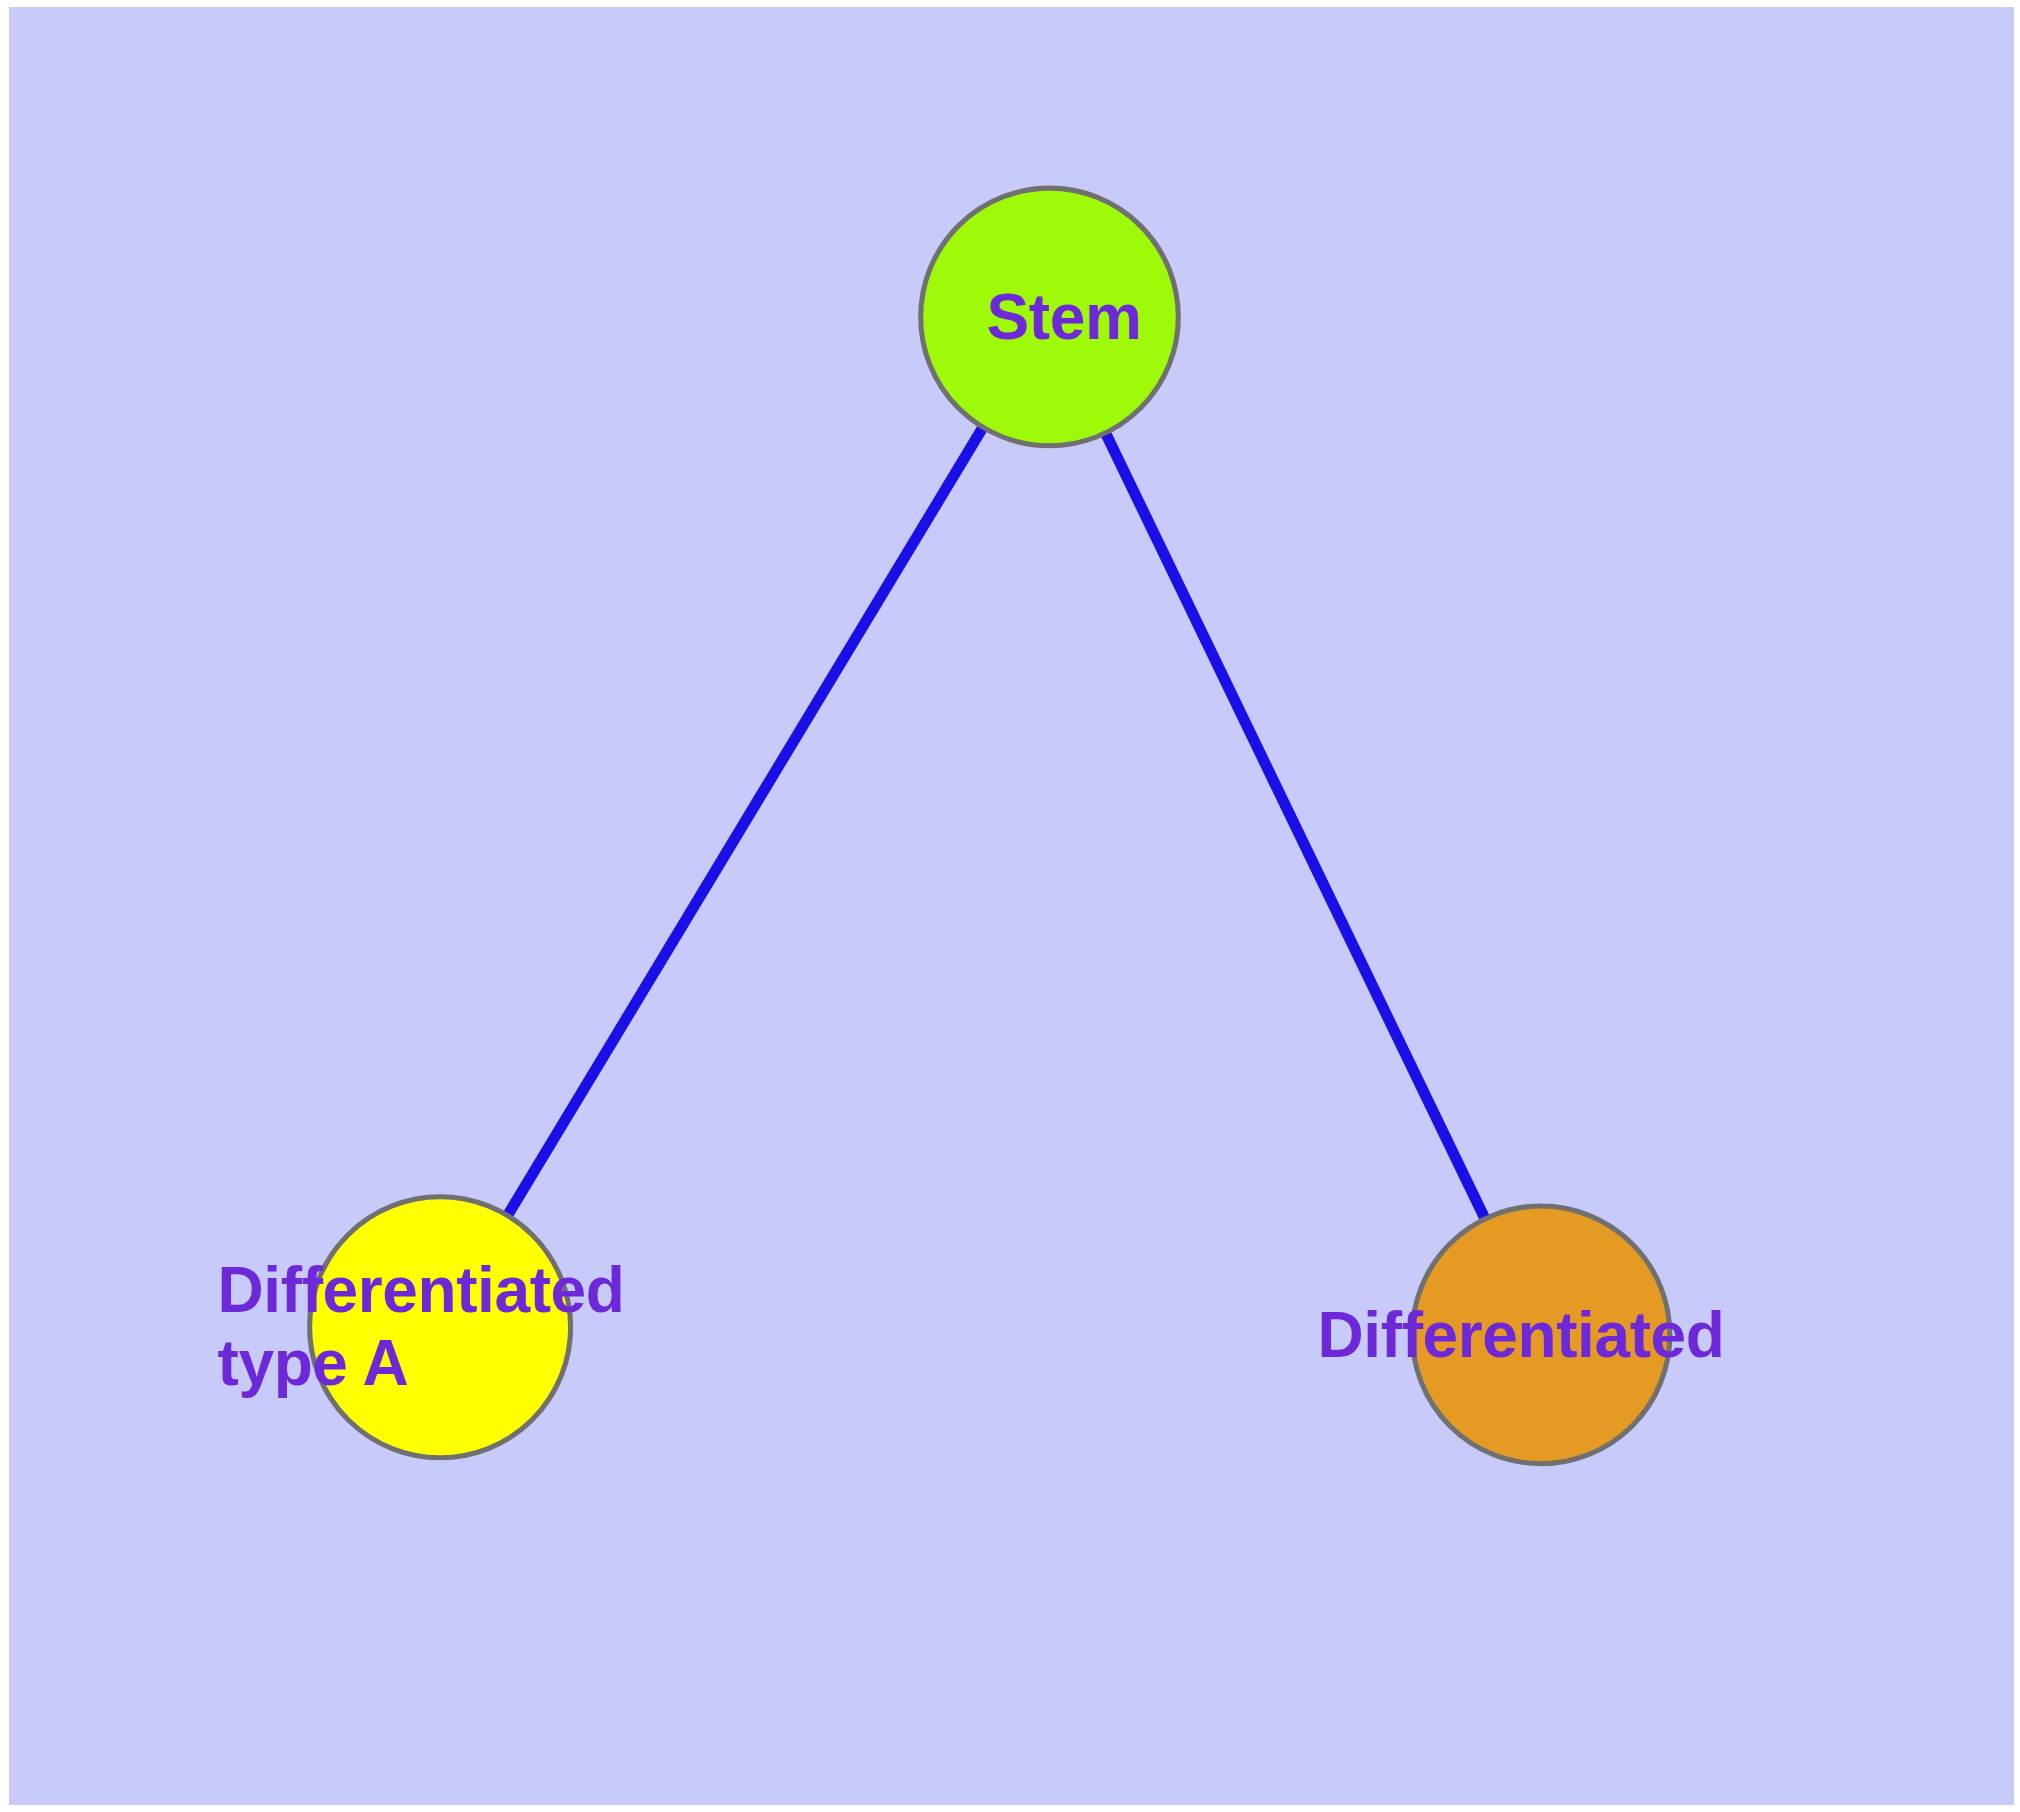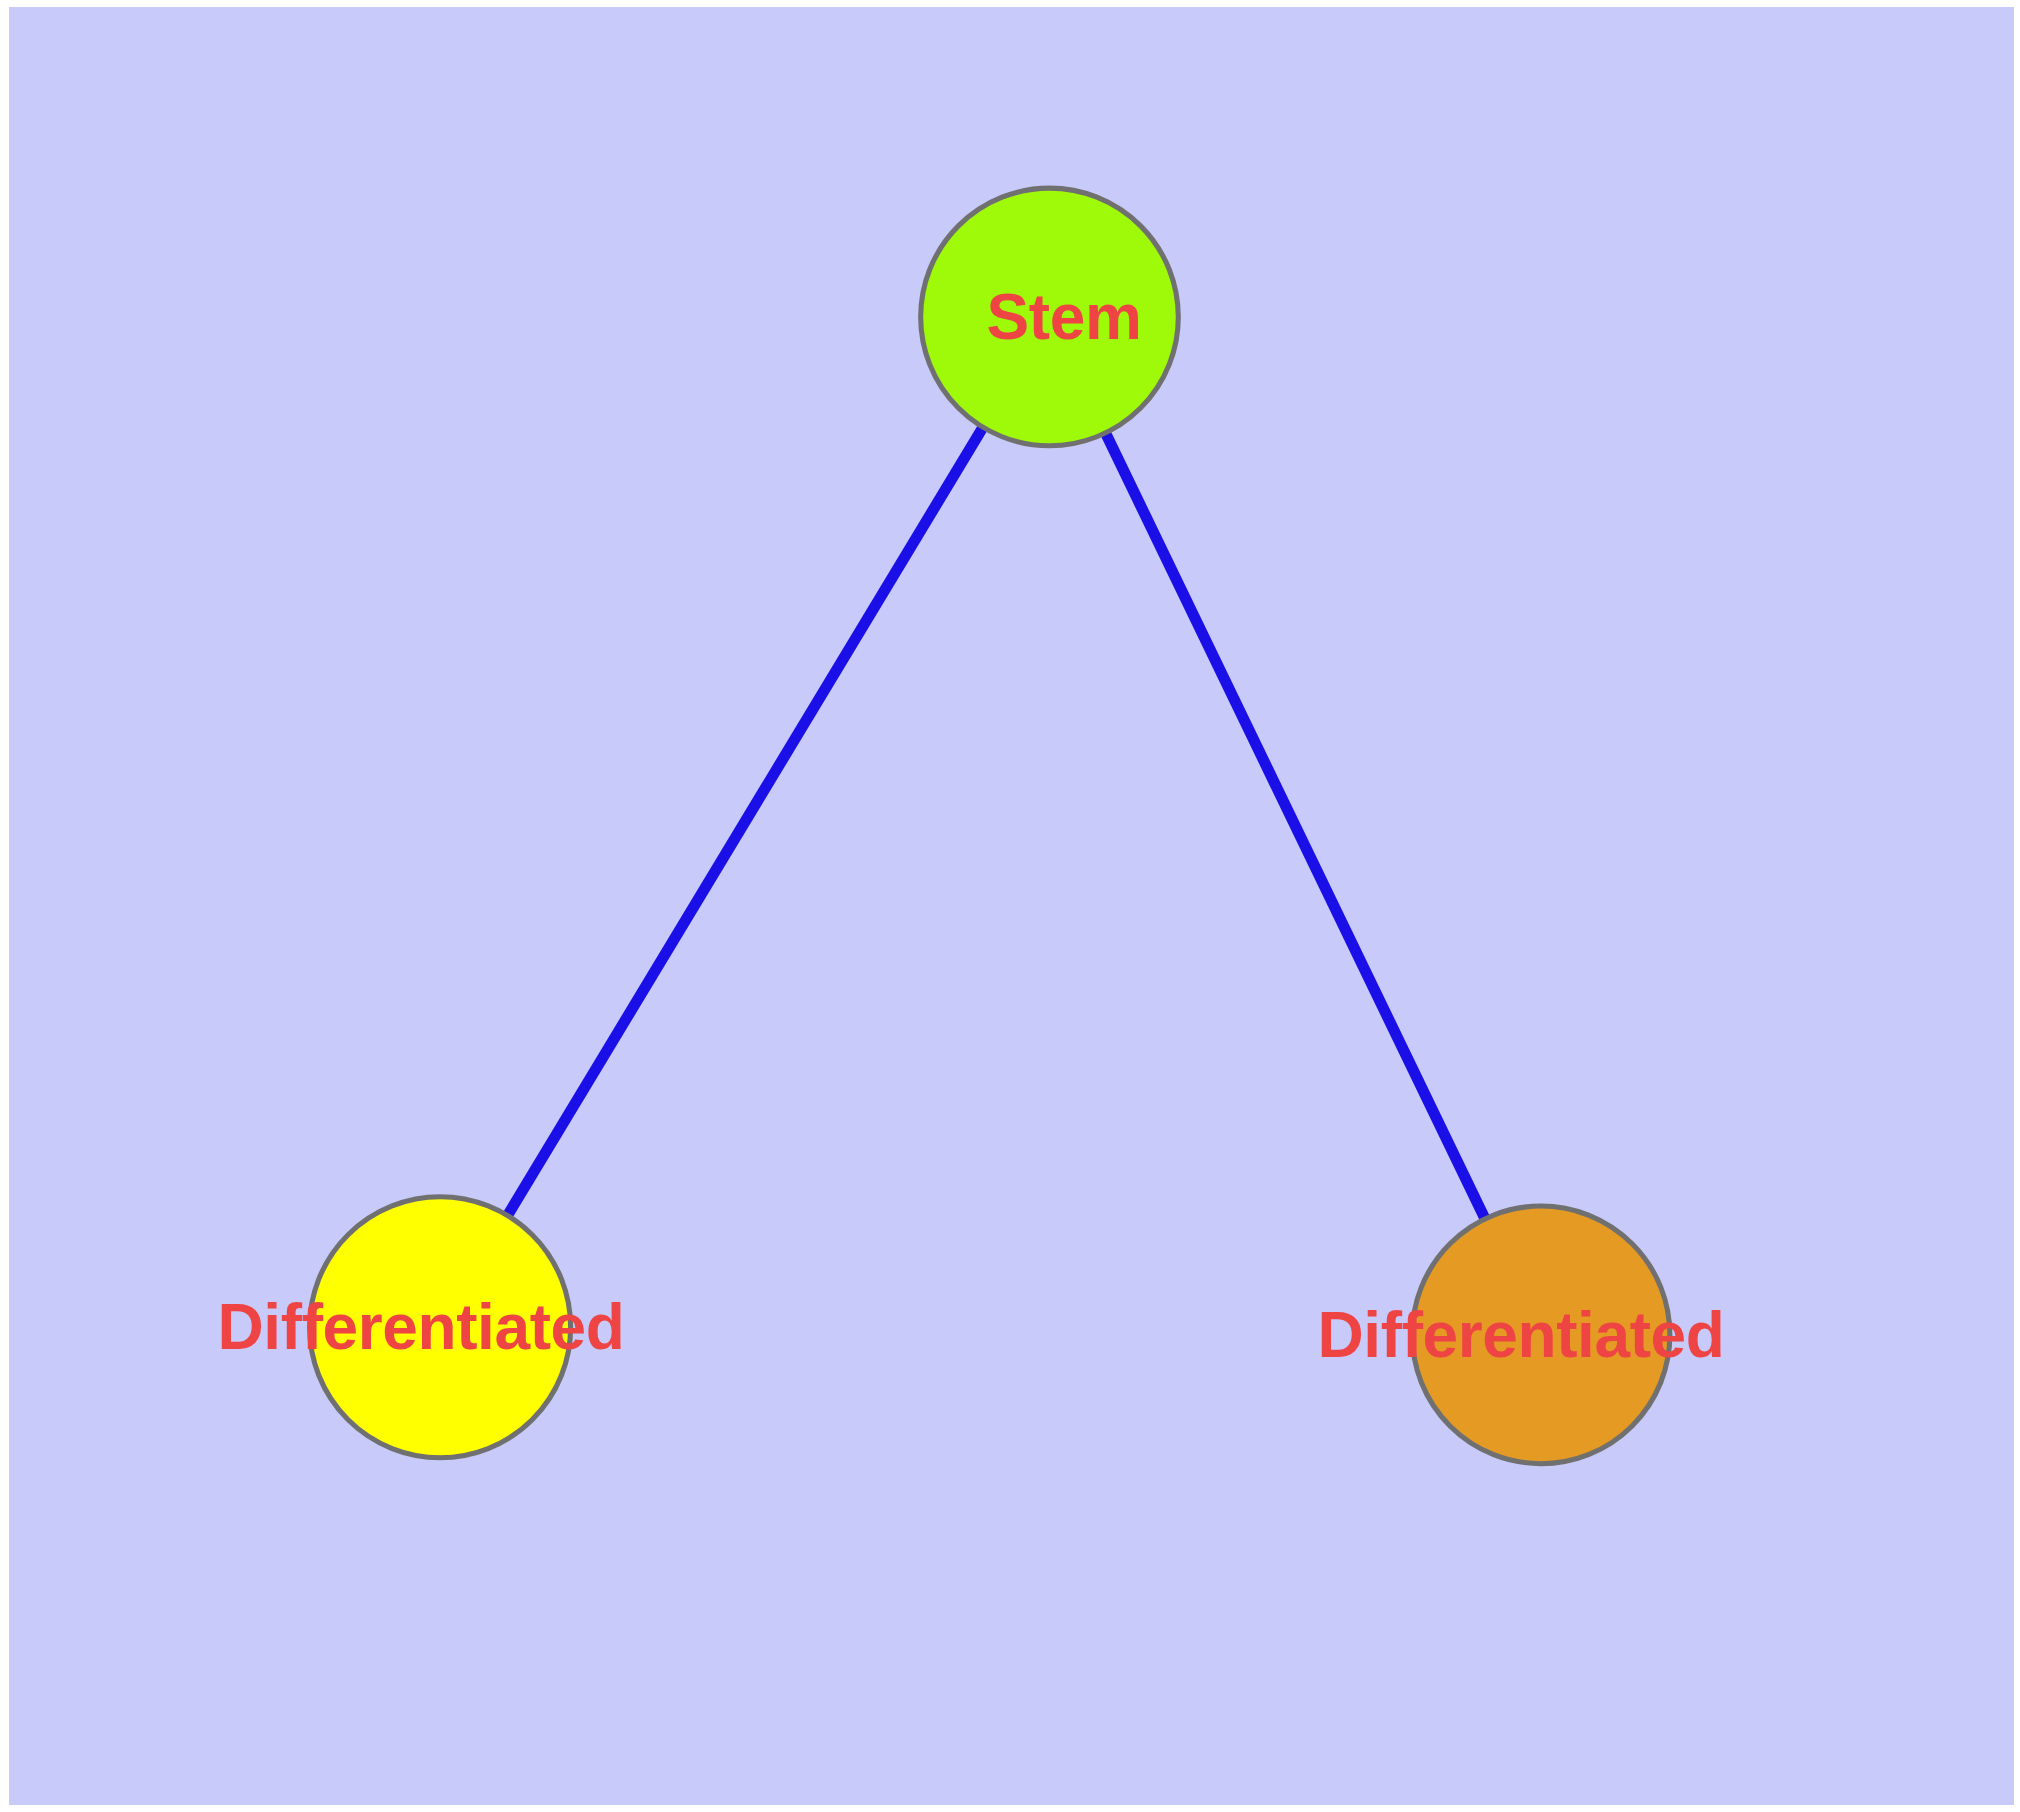--- a/index.html
+++ b/index.html
@@ -29,21 +29,21 @@
     top: 0;
     width: 2021px;
     height: 1812px;
   }
   .node-label {
     position: absolute;
     text-align: left;
     font-weight: bold;
     font-size: 64px;
     line-height: 73px;
-    color: #ef4444;
+    color: #6d28d9;
     white-space: nowrap;
     transform: translate(-50%, -50%);
     letter-spacing: -0.4px;
   }
 </style>
 </head>
 <body>
 
 <div id="canvas">
 
@@ -62,20 +62,21 @@
       <circle cx="1818" cy="1575" r="152" fill="#e59a24" stroke="#707070" stroke-width="6"></circle>
     </g>
   </svg>
 
   <div class="node-label" style="left:1064px; top:317px;">
     <div>Stem</div>
   </div>
 
   <div class="node-label" style="left:421px; top:1327px;">
     <div>Differentiated</div>
+    <div>type A</div>
   </div>
 
   <div class="node-label" style="left:1521px; top:1335px;">
     <div>Differentiated</div>
   </div>
 
 </div>
 
 
 </body></html>

